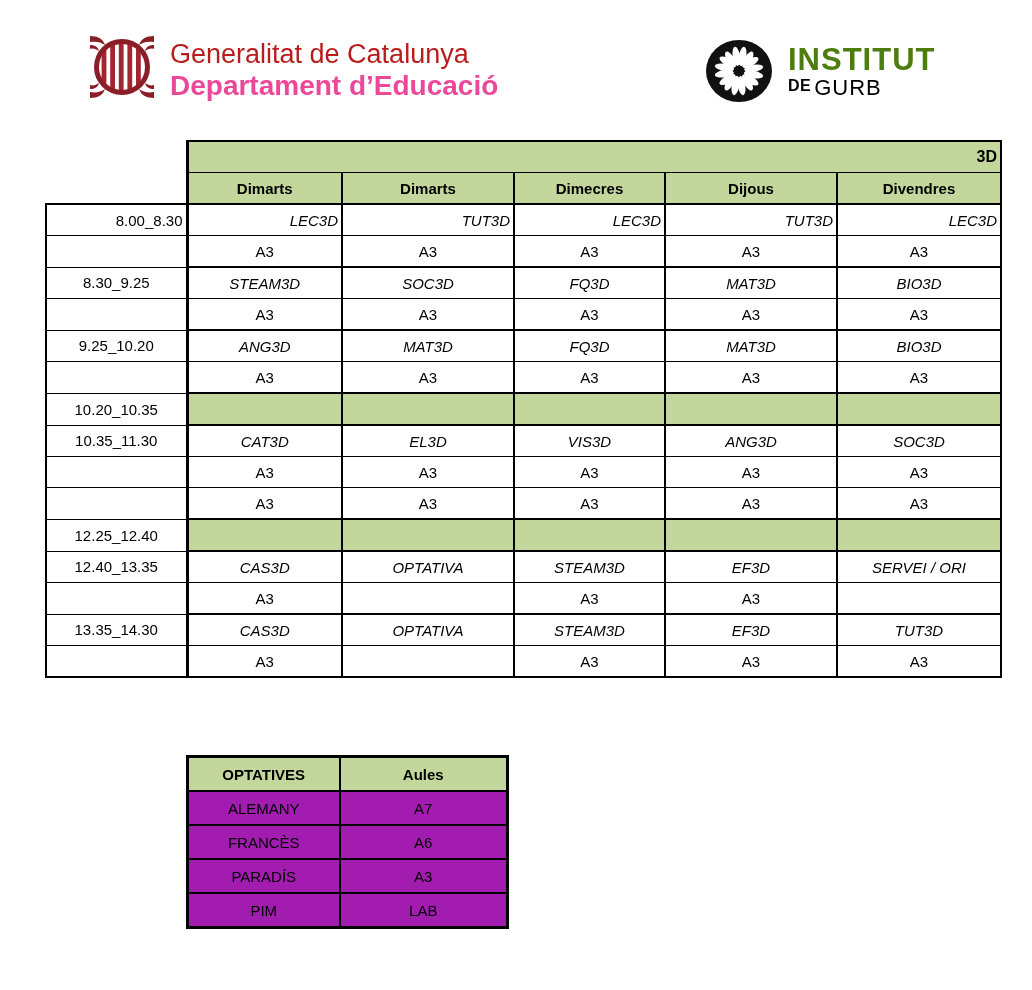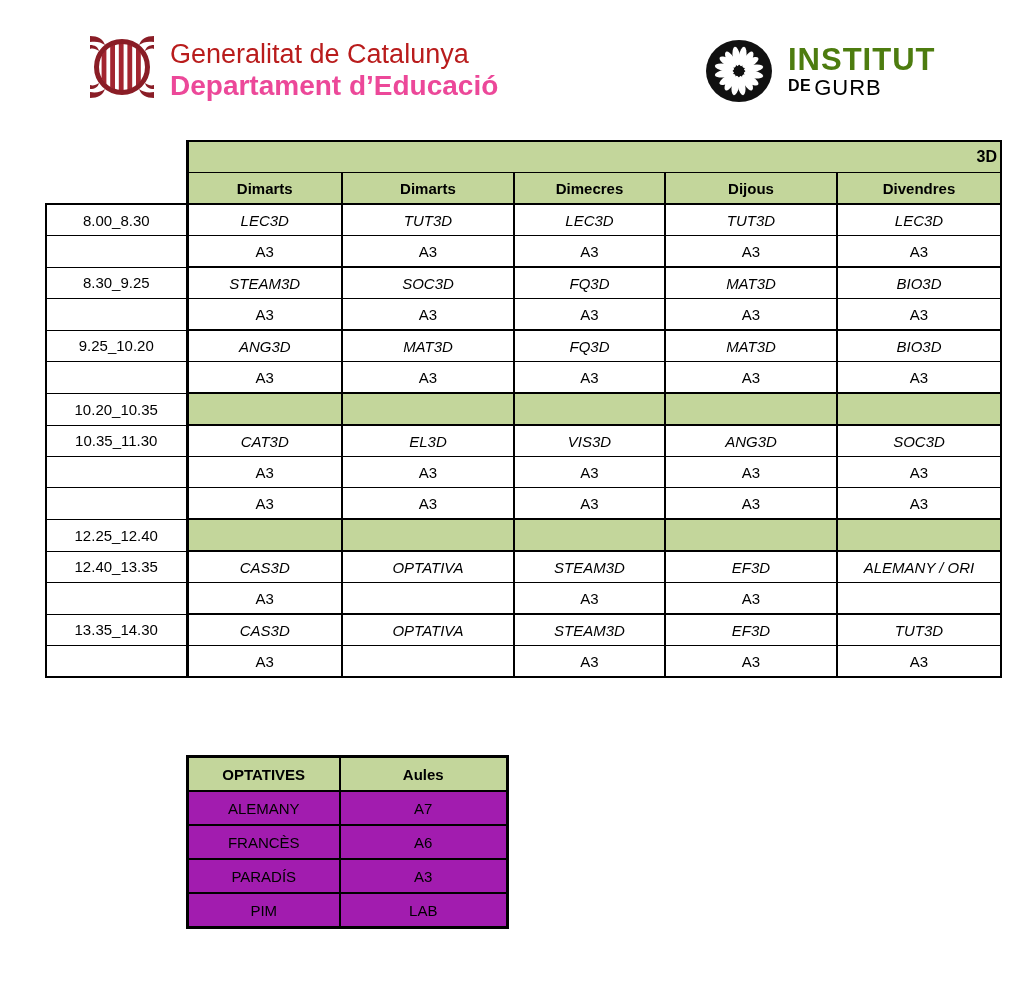--- a/index.html
+++ b/index.html
@@ -24,21 +24,21 @@
   .tt td{border:1px solid #000;height:30px;text-align:center;vertical-align:middle;
          font-size:15px;padding:0 3px;background:#fff;overflow:hidden;white-space:nowrap;}
   .tt td.day{border-left-width:2px;border-right-width:1px;}
   .tt td.group-h,.tt td.day-h{background:var(--green);font-weight:bold;}
   .tt td.group-h{border-top-width:2px;font-size:16px;text-align:right;}
   .tt td.subject-cell{border-top-width:2px;font-style:italic;}
   .tt td.break-cell{background:var(--green);border-top-width:2px;border-bottom-width:2px;}
   .tt td.time{border-left-width:2px;border-right-width:2px;}
   .tt td.first-day{border-left-width:3px;}
   .tt td.last-col{border-right-width:2px;}
-  .tt td.first-row{border-top-width:2px;}
+  .tt td.first-row{border-top-width:2px;text-align:right;}
   .tt td.last-row{border-bottom-width:2px;}
   .tt td.corner{border:0 none;background:transparent;}
 
   
   .opt-wrap{position:absolute;left:186px;top:755px;}
   table.opt{border-collapse:collapse;border:3px solid #000;table-layout:fixed;padding-left:45px;}
   .opt td{border:2px solid #000;height:30px;text-align:center;vertical-align:middle;
           font-size:15px;background:#a21caf;}
   .opt td.h{background:var(--green);font-weight:bold;}
 </style>
@@ -207,21 +207,21 @@
           <td class="break-cell day"></td>
           <td class="break-cell day"></td>
           <td class="break-cell day last-col"></td>
         </tr>
         <tr>
           <td class="time">12.40_13.35</td>
           <td class="subject-cell day first-day">CAS3D</td>
           <td class="subject-cell day">OPTATIVA</td>
           <td class="subject-cell day">STEAM3D</td>
           <td class="subject-cell day">EF3D</td>
-          <td class="subject-cell day last-col">ALEMANY / ORI</td>
+          <td class="subject-cell day last-col">SERVEI / ORI</td>
         </tr>
         <tr>
           <td class="time"></td>
           <td class="room-cell day first-day">A3</td>
           <td class="room-cell day"></td>
           <td class="room-cell day">A3</td>
           <td class="room-cell day">A3</td>
           <td class="room-cell day last-col"></td>
         </tr>
         <tr>

